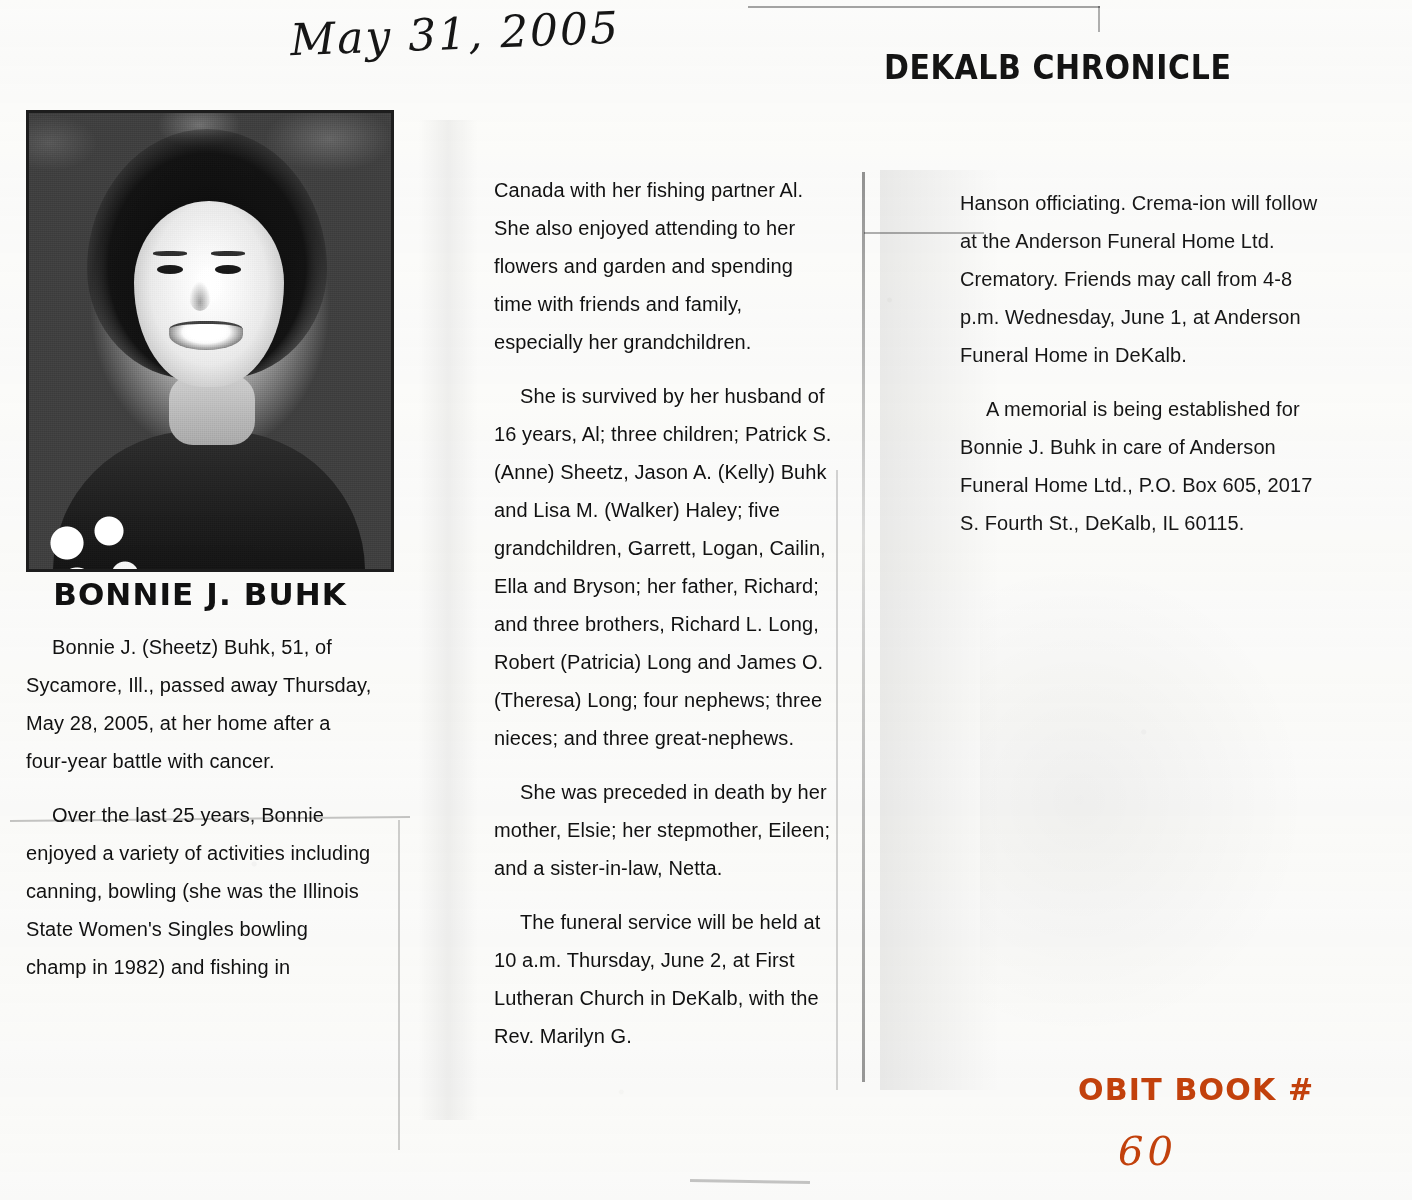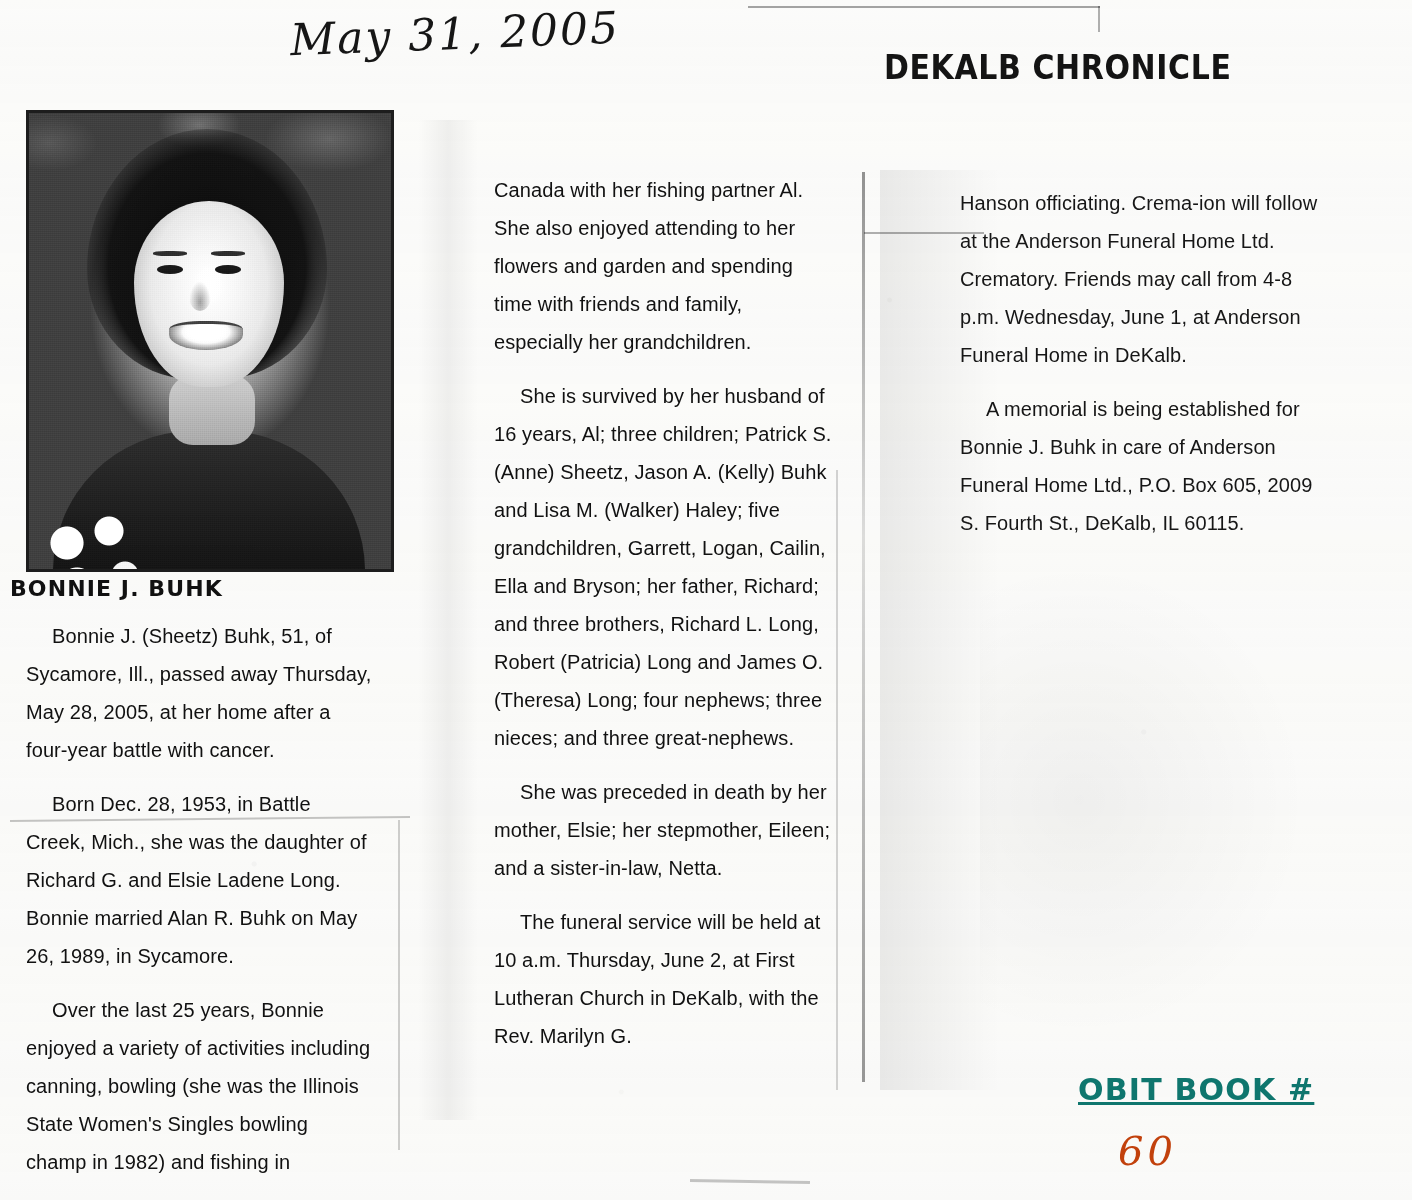--- a/index.html
+++ b/index.html
@@ -216,24 +216,24 @@
     margin: 16px;
     text-indent: 26px;
     font-size: 20px;
     line-height: 38px;
     letter-spacing: 0.1px;
   }
   .col p.noindent { text-indent: 0; }
 
   .col1 { left: 10px; top: 576px; width: 380px; }
   .headline {
-    text-align: left;
+    text-align: center;
     font-family: "DejaVu Sans", sans-serif;
     font-weight: bold;
-    font-size: 22px;
+    font-size: 31px;
     letter-spacing: 1.1px;
     margin: 0 0 10px 0;
     color: #111;
   }
   .col2 { left: 478px; top: 155px; width: 372px; }
   .col3 { left: 944px; top: 168px; width: 404px; }
 
   
   .col, .headline, .handwritten, .masthead {
     text-rendering: optimizeLegibility;
@@ -242,23 +242,22 @@
 
   
   .obit-stamp {
     position: absolute;
     left: 1078px;
     top: 1072px;
     font-family: "DejaVu Sans", sans-serif;
     font-weight: bold;
     font-size: 30px;
     letter-spacing: 1.2px;
-    color: #0f766e;
+    color: #c2410c;
     white-space: nowrap;
-    text-decoration: underline;
   }
   .obit-number {
     position: absolute;
     left: 1118px;
     top: 1128px;
     font-family: "DejaVu Serif", serif;
     font-style: italic;
     font-size: 40px;
     color: #c2410c;
     letter-spacing: 4px;
@@ -312,32 +311,31 @@
       <div class="ph-nose"></div>
       <div class="ph-smile"></div>
       <div class="ph-lei"></div>
       <div class="ph-grain"></div>
     </div>
   </div>
 
   <div class="col col1">
     <div class="headline">BONNIE J. BUHK</div>
     <p>Bonnie J. (Sheetz) Buhk, 51, of Sycamore, Ill., passed away Thursday, May 28, 2005, at her home after a four-year battle with cancer.</p>
-    <p>Born Dec. 28, 1953, in Battle Creek, Mich., she was the daughter of Richard G. and Elsie Ladene Long. Bonnie married Alan R. Buhk on May 26, 1989, in Sycamore.</p>
     <p>Over the last 25 years, Bonnie enjoyed a variety of activities including canning, bowling (she was the Illinois State Women's Singles bowling champ in 1982) and fishing in</p>
   </div>
 
   <div class="col col2">
     <p class="noindent">Canada with her fishing partner Al. She also enjoyed attending to her flowers and garden and spending time with friends and family, especially her grandchildren.</p>
     <p>She is survived by her husband of 16 years, Al; three children; Patrick S. (Anne) Sheetz, Jason A. (Kelly) Buhk and Lisa M. (Walker) Haley; five grandchildren, Garrett, Logan, Cailin, Ella and Bryson; her father, Richard; and three brothers, Richard L. Long, Robert (Patricia) Long and James O. (Theresa) Long; four nephews; three nieces; and three great-nephews.</p>
     <p>She was preceded in death by her mother, Elsie; her stepmother, Eileen; and a sister-in-law, Netta.</p>
     <p>The funeral service will be held at 10 a.m. Thursday, June 2, at First Lutheran Church in DeKalb, with the Rev. Marilyn G.</p>
   </div>
 
   <div class="col col3">
     <p class="noindent">Hanson officiating. Crema-ion will follow at the Anderson Funeral Home Ltd. Crematory. Friends may call from 4-8 p.m. Wednesday, June 1, at Anderson Funeral Home in DeKalb.</p>
-    <p>A memorial is being established for Bonnie J. Buhk in care of Anderson Funeral Home Ltd., P.O. Box 605, 2009 S. Fourth St., DeKalb, IL 60115.</p>
+    <p>A memorial is being established for Bonnie J. Buhk in care of Anderson Funeral Home Ltd., P.O. Box 605, 2017 S. Fourth St., DeKalb, IL 60115.</p>
   </div>
 
   <div class="obit-stamp">OBIT BOOK #</div>
   <div class="obit-number">60</div>
 
 </div>
 
 </body></html>

